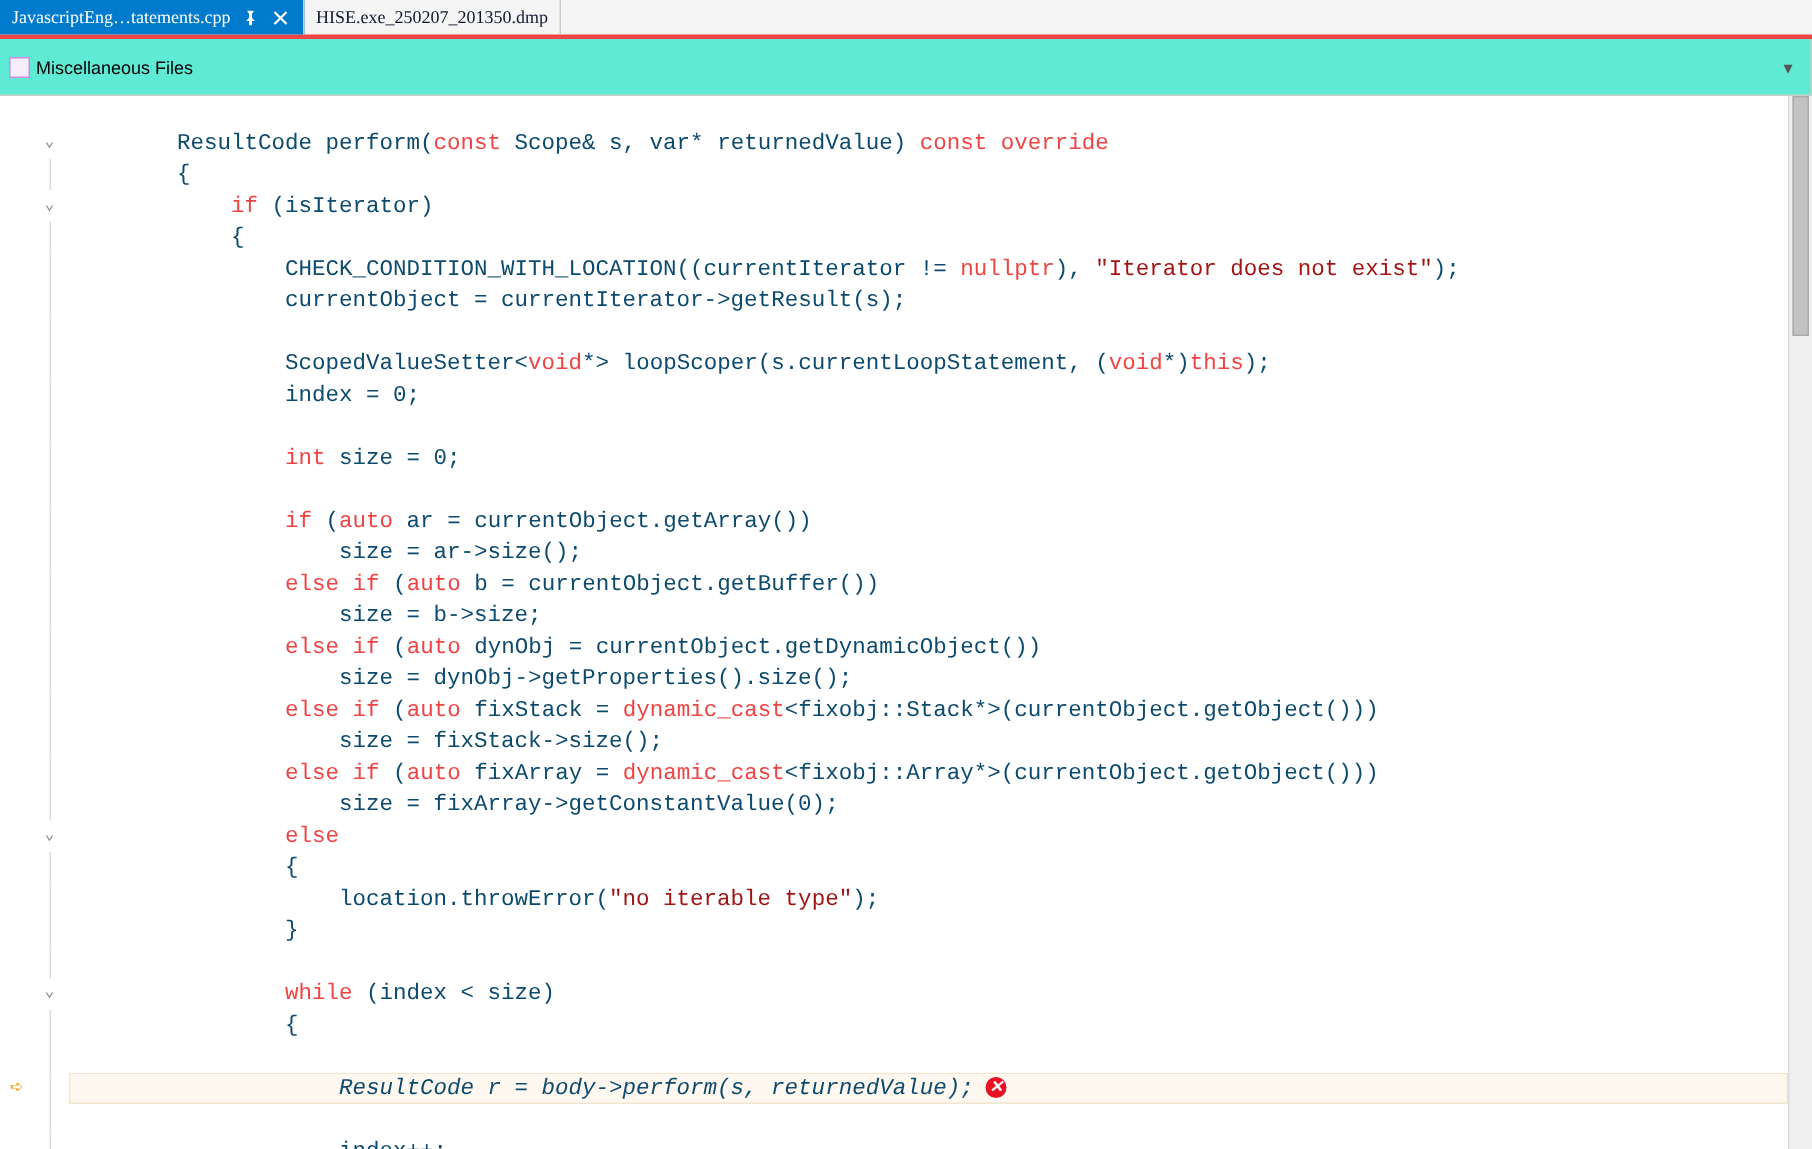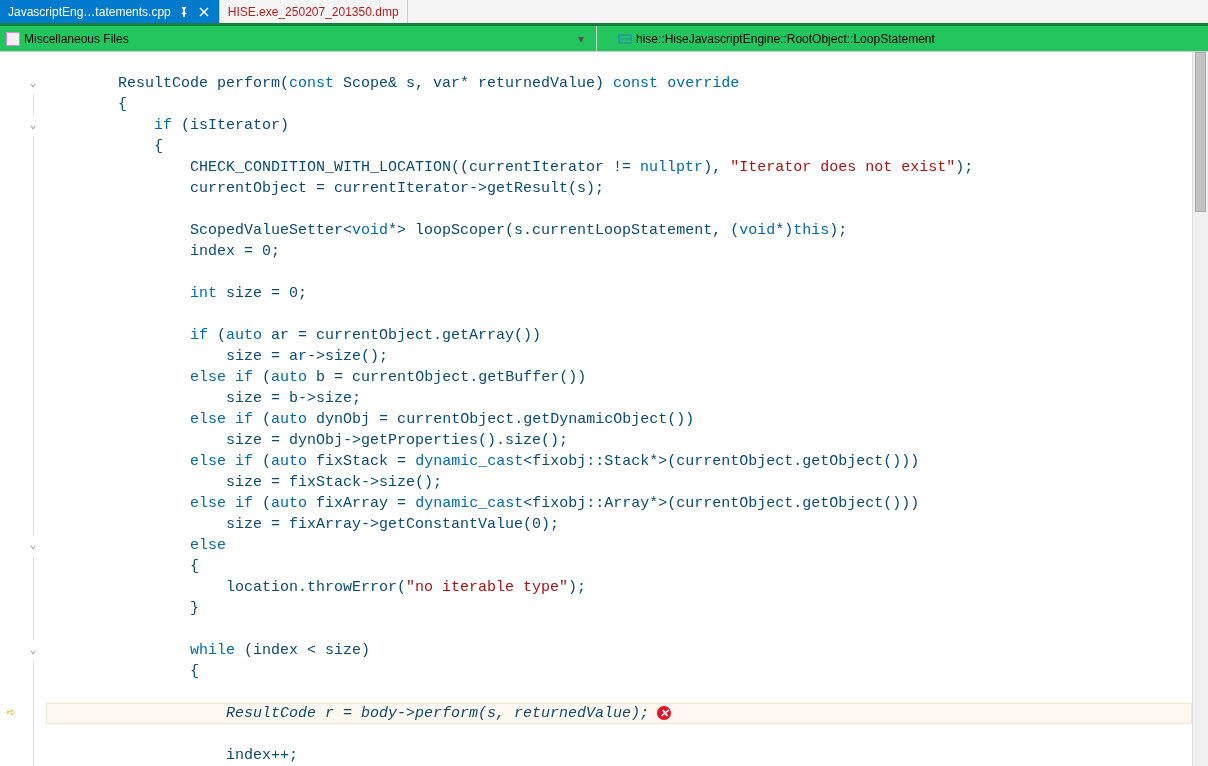--- a/index.html
+++ b/index.html
@@ -1,39 +1,39 @@
 <!DOCTYPE html>
 <html><head>
 <meta charset="utf-8">
 <style>
   * { box-sizing: border-box; margin: 0; padding: 0; }
   html, body { width: 1208px; height: 766px; overflow: hidden; font-family: "Segoe UI", Tahoma, sans-serif; font-size: 12px; background: #fff; }
-  .tabbar { display: flex; height: 26px; background: #f5f5f5; border-bottom: 3px solid #15803d; }
-  .tab { display: flex; align-items: center; padding: 0 8px; gap: 6px; color: #b91c1c; border-right: 1px solid #ccc; }
+  .tabbar { display: flex; height: 26px; background: #f5f5f5; border-bottom: 3px solid #ef4444; font-family: Liberation Serif, serif; }
+  .tab { display: flex; align-items: center; padding: 0 8px; gap: 6px; color: #0f172a; border-right: 1px solid #ccc; }
   .tab.active { background: #007acc; color: #fff; }
   .tab .pin, .tab .close { display: inline-flex; align-items: center; justify-content: center; width: 14px; height: 14px; }
-  .ctxbar { display: flex; height: 26px; border-bottom: 1px solid #ccc; background: #22c55e; gap: 15px; }
+  .ctxbar { display: flex; height: 38px; border-bottom: 1px solid #ccc; background: #5eead4; gap: 15px; }
   .ctxleft, .ctxright { display: flex; align-items: center; padding: 0 6px; gap: 4px; }
   .ctxleft { flex: 1; border-right: 1px solid #ccc; }
   .ctxleft .dd { width: 18px; text-align: center; color: #555; }
   .ctxright { flex: 1; }
   .icon-box { width: 14px; height: 14px; border: 1px solid #d08adf; background: #f8edfb; display:inline-block; }
   .icon-st { width: 14px; height: 14px; display:inline-block; }
   .editor { display: flex; height: calc(766px - 26px - 26px); font-family: Consolas, "Courier New", monospace; font-size: 15px; line-height: 21px; }
   .glyph { width: 22px; background: #fff; border-right: 0; }
   .glyph .row { height: 21px; display:flex; align-items:center; justify-content:center; }
   .arrow-yel { color: #f2a100; font-size: 15px; }
   .fold { width: 22px; background: #fff; }
   .fold .row { height: 21px; display:flex; align-items:center; justify-content:center; color:#888; position:relative; }
   .fold .line { position:absolute; top:0; bottom:0; left:50%; width:1px; background:#ddd; }
   .fold .chev { z-index:1; background:#fff; font-size:11px; }
   .code { flex: 1; white-space: pre; color: #000; position: relative; padding-left: 2px; }
   .code .row { height: 21px; }
   .currow { background: #fff8f0; box-shadow: inset 0 0 0 1px #f2e6d0; font-style: italic; }
-  .kw { color: #0369a1; }
+  .kw { color: #ef4444; }
   .st { color: #a31515; }
   .nm { color: #0c4a6e; }
   .err-ic { display:inline-block; width:14px; height:14px; border-radius:50%; background:#e81123; color:#fff; text-align:center; line-height:14px; font-size:11px; font-weight:bold; font-family:sans-serif; vertical-align:middle; margin-left:8px; }
   .scroll { width: 16px; background: #f0f0f0; border-left: 1px solid #ddd; position:relative; }
   .scroll .thumb { position:absolute; left:2px; right:2px; top:0; height:160px; background:#c2c2c2; border:1px solid #aaa; }
 </style>
 </head>
 <body>
 
 <div class="tabbar">
@@ -55,29 +55,20 @@
   </div>
 </div>
 
 <div class="ctxbar">
   <div class="ctxleft">
     <span class="icon-box"></span>
     <span>Miscellaneous Files</span>
     <span style="flex:1"></span>
     <span class="dd">▾</span>
   </div>
-  <div class="ctxright">
-    <span class="icon-st">
-      <svg width="14" height="14" viewBox="0 0 14 14">
-          <rect x="1" y="3" width="12" height="8" fill="none" stroke="#2b91af" stroke-width="1.5"></rect>
-          <line x1="1" y1="7" x2="13" y2="7" stroke="#2b91af"></line>
-        </svg>
-    </span>
-    <span>hise::HiseJavascriptEngine::RootObject::LoopStatement</span>
-  </div>
 </div>
 
 <div class="editor">
   <div class="glyph" id="glyph">
       <div class="row"></div>
       <div class="row"></div>
       <div class="row"></div>
       <div class="row"></div>
       <div class="row"></div>
       <div class="row"></div>

